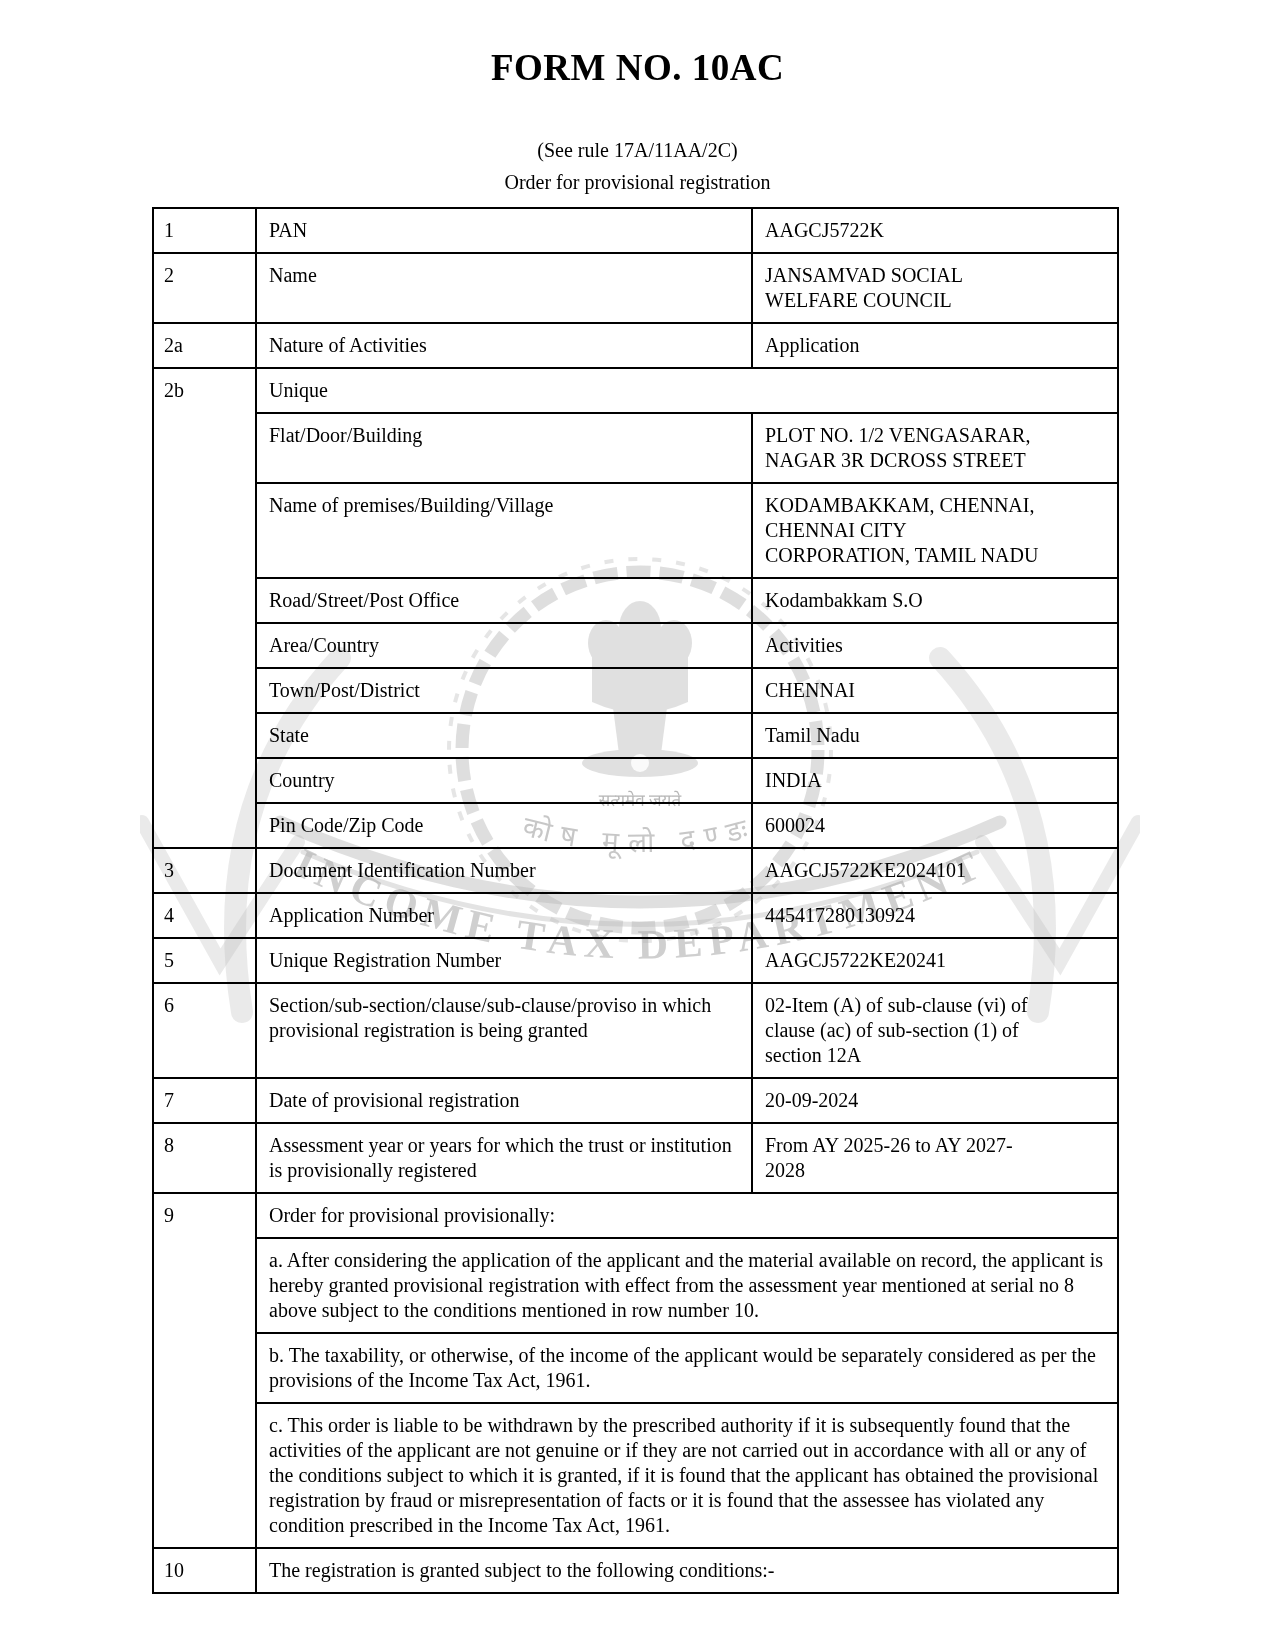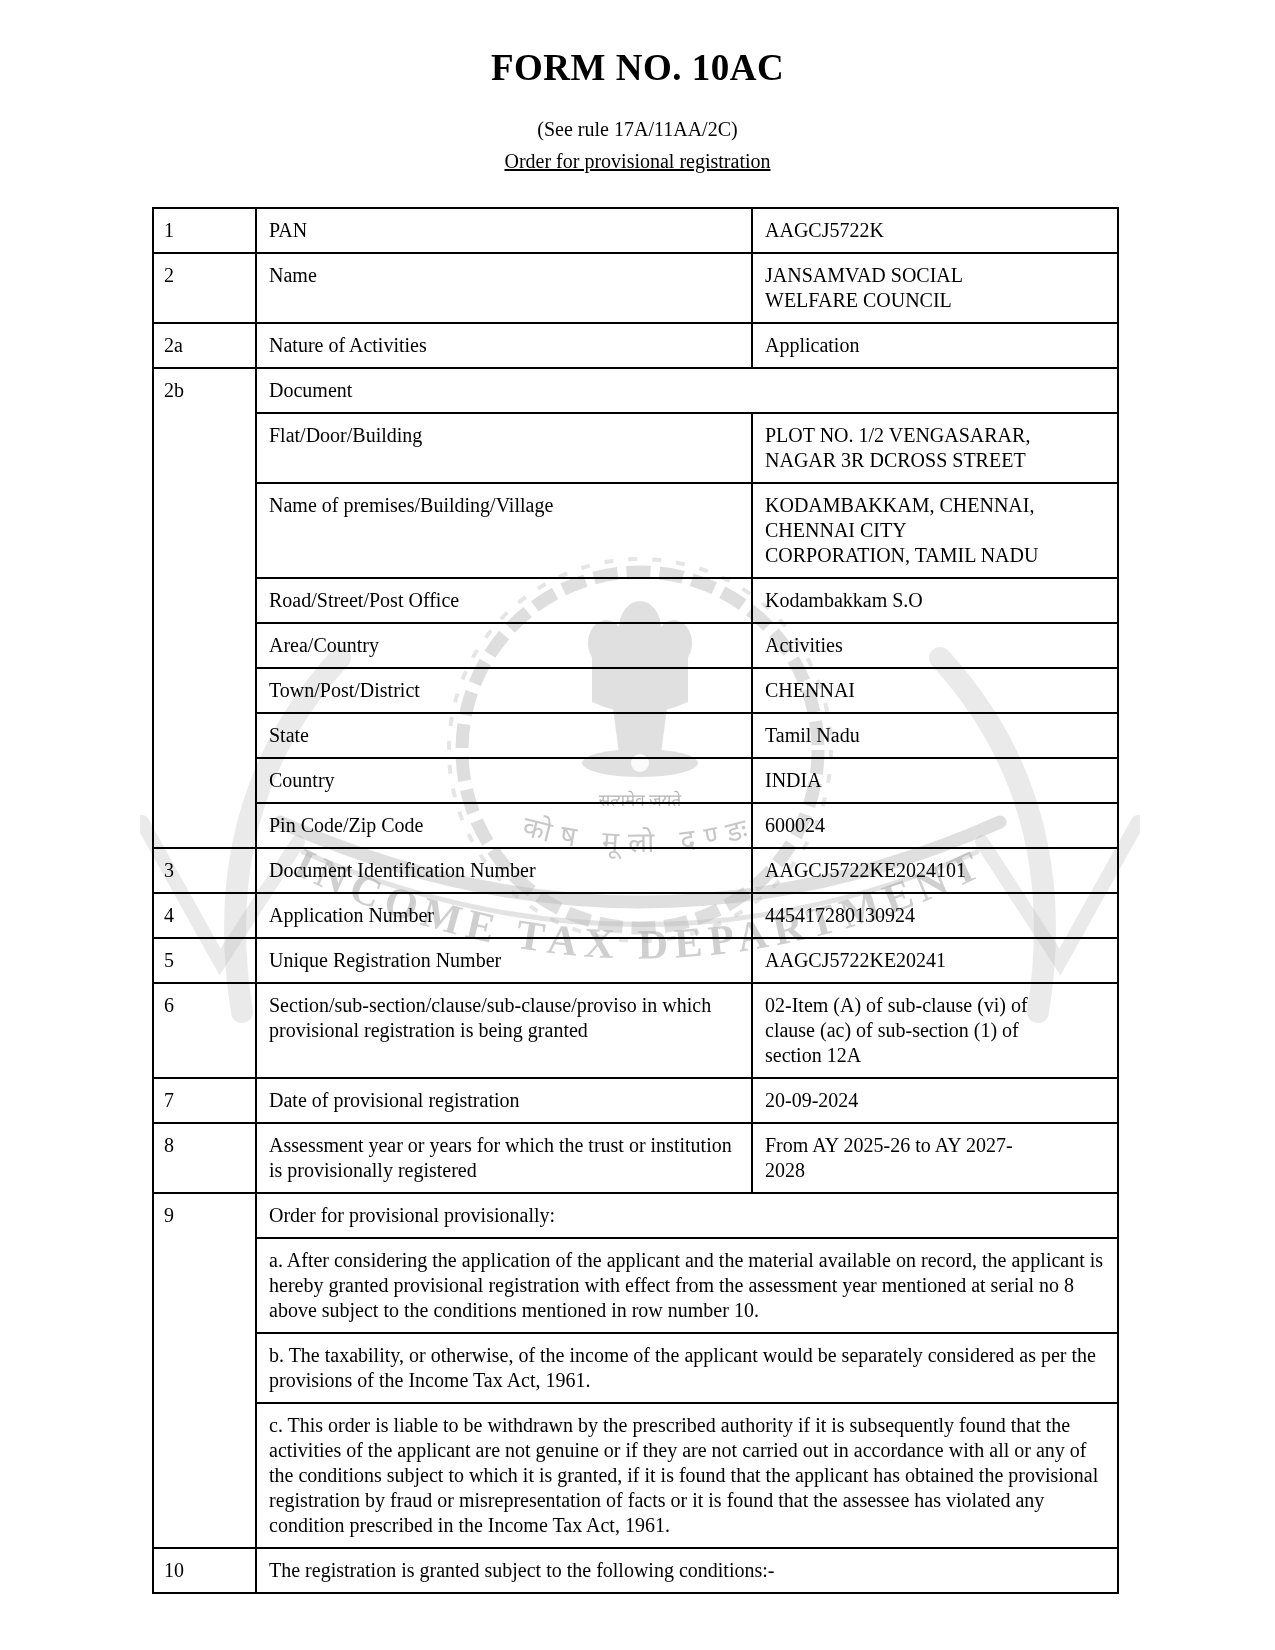--- a/index.html
+++ b/index.html
@@ -10,24 +10,24 @@
     font-family:"Liberation Serif", serif;
     color:#000;
     overflow:hidden;
   }
   .form-title{
     position:absolute;top:46px;left:0;width:1275px;
     text-align:center;font-size:37px;font-weight:bold;letter-spacing:.5px;
   }
   .form-sub{
     position:absolute;left:0;width:1275px;
-    text-align:center;font-size:20px;
+    text-align:center;font-size:20px;margin-top:21px;
   }
   .sub-rule{top:118px;}
-  .sub-order{top:150px;text-decoration:underline;}
+  .sub-order{top:150px;}
 
   .wm{position:absolute;left:140px;top:540px;z-index:0;pointer-events:none;}
   .wm text{font-family:"Liberation Serif", serif;}
 
   table.reg{
     position:absolute;left:152px;top:207px;z-index:1;
     width:965px;border-collapse:collapse;table-layout:fixed;
     background:transparent;
   }
   td{
@@ -111,21 +111,21 @@
         <td class="pre">JANSAMVAD SOCIAL
 WELFARE COUNCIL</td>
       </tr>
       <tr>
         <td class="num">2a</td>
         <td>Nature of Activities</td>
         <td>Application</td>
       </tr>
       <tr>
         <td class="num" rowspan="9">2b</td>
-        <td colspan="2">Document</td>
+        <td colspan="2">Unique</td>
       </tr>
       <tr>
         <td>Flat/Door/Building</td>
         <td class="pre">PLOT NO. 1/2 VENGASARAR,
 NAGAR 3R DCROSS STREET</td>
       </tr>
       <tr>
         <td>Name of premises/Building/Village</td>
         <td class="pre">KODAMBAKKAM, CHENNAI,
 CHENNAI CITY

